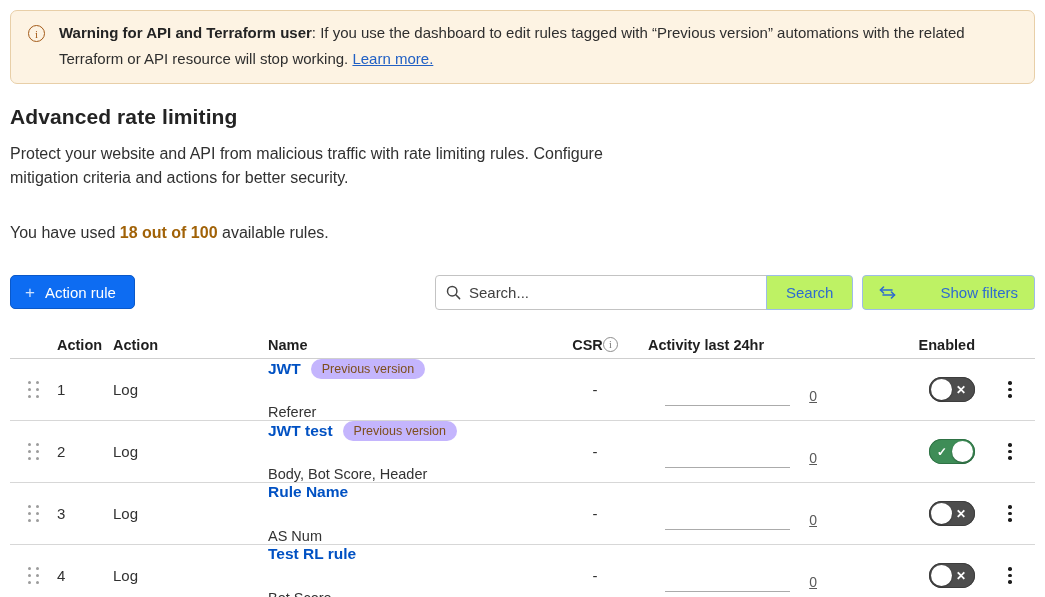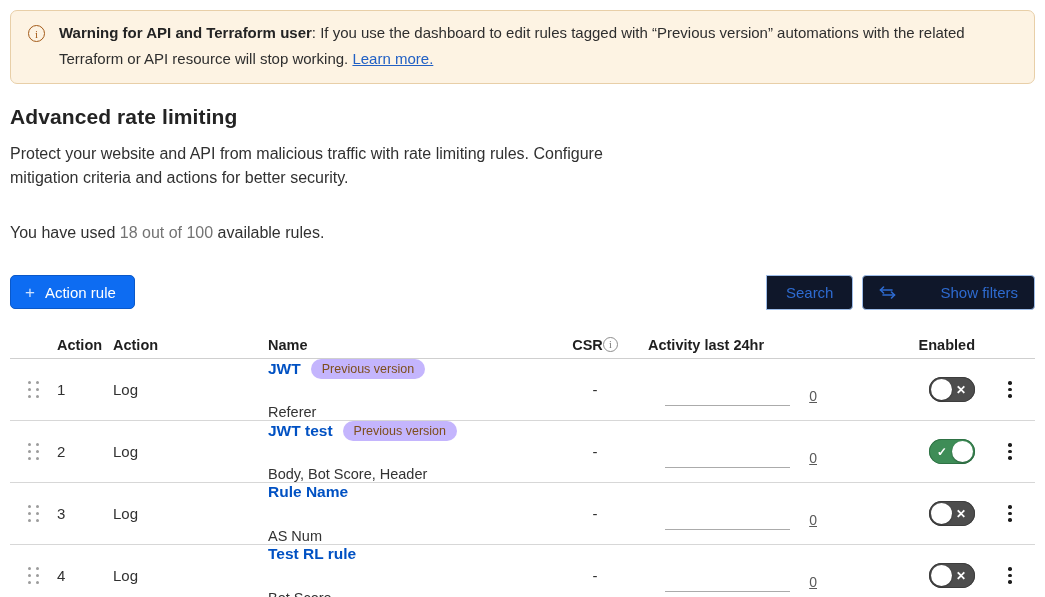--- a/index.html
+++ b/index.html
@@ -26,21 +26,21 @@
     display: flex; align-items: center; justify-content: center;
     font-family: "Liberation Serif", serif;
   }
   .banner strong { font-weight: 700; color: #242424; }
   .banner a { color: #2160c4; text-decoration: underline; cursor: pointer; }
 
   
   .page-title { margin: 21px 10px 0 10px; font-size: 21px; font-weight: 700; color: #232323; letter-spacing: .1px; }
   .page-desc { margin: 13px 10px 0 10px; max-width: 628px; font-size: 16px; line-height: 24px; color: #313131; }
   .usage-line { margin: 34px 10px 0 10px; font-size: 16px; color: #313131; }
-  .usage-line strong { font-weight: 400; color: #737373; }
+  .usage-line strong { font-weight: 700; color: #a16207; }
 
   
   .toolbar { margin: 33px 10px 0 10px; display: flex; justify-content: space-between; align-items: flex-start; }
   .btn-primary {
     display: inline-flex; align-items: center; gap: 10px;
     background: #0d6cf2; color: #ffffff; border: 1px solid #0a58c9;
     border-radius: 5px; padding: 0 18px 0 14px; height: 34px;
     font-size: 15px; font-family: inherit; cursor: pointer;
   }
   .btn-primary .plus { font-size: 17px; font-weight: 400; color: #cfe2ff; line-height: 1; }
@@ -50,21 +50,21 @@
     border: 1px solid #c3c3c3; border-radius: 4px 0 0 4px; background: #fff;
     padding: 0 10px;
   }
   .search-box svg { flex: none; }
   .search-box input {
     border: none; outline: none; flex: 1; margin-left: 8px;
     font-size: 15px; font-family: inherit; color: #313131; background: transparent;
   }
   .search-box input::placeholder { color: #3f3f3f; opacity: 1; }
   .btn-secondary {
-    background: #0f172a; color: #2e6bd0; border: 1px solid #9dbce8;
+    background: #bef264; color: #2e6bd0; border: 1px solid #9dbce8;
     font-size: 15px; font-family: inherit; cursor: pointer;
     height: 35px; border-radius: 4px; padding: 0 16px;
     display: inline-flex; align-items: center; gap: 9px;
   }
   .btn-search { border-radius: 0 4px 4px 0; margin-left: -1px; padding: 0 19px; }
   .btn-filters { margin-left: 9px; gap: 44px; }
 
   
   .table { margin: 21px 10px 0 10px; }
   .trow, .thead {
@@ -152,20 +152,27 @@
   <strong>18 out of 100</strong>
   <span>available rules.</span>
 </p>
 
 <div class="toolbar">
   <button class="btn-primary">
     <span class="plus">+</span>
     <span>Action rule</span>
   </button>
   <div class="search-group">
+    <div class="search-box">
+      <svg width="15" height="15" viewBox="0 0 15 15">
+          <circle cx="6.2" cy="6.2" r="4.7" fill="none" stroke="#444" stroke-width="1.5"></circle>
+          <line x1="9.8" y1="9.8" x2="13.6" y2="13.6" stroke="#444" stroke-width="1.5" stroke-linecap="round"></line>
+        </svg>
+      <input type="text" placeholder="Search..." style="">
+    </div>
     <button class="btn-secondary btn-search">
       <span>Search</span>
     </button>
     <button class="btn-secondary btn-filters">
       <svg width="17" height="13" viewBox="0 0 17 13" fill="none" stroke="#2e6bd0" stroke-width="1.6" stroke-linecap="round" stroke-linejoin="round">
           <path d="M4.5 1 L1.5 4 L4.5 7"></path>
           <path d="M1.5 4 H13"></path>
           <path d="M12.5 6 L15.5 9 L12.5 12"></path>
           <path d="M15.5 9 H4"></path>
         </svg>

